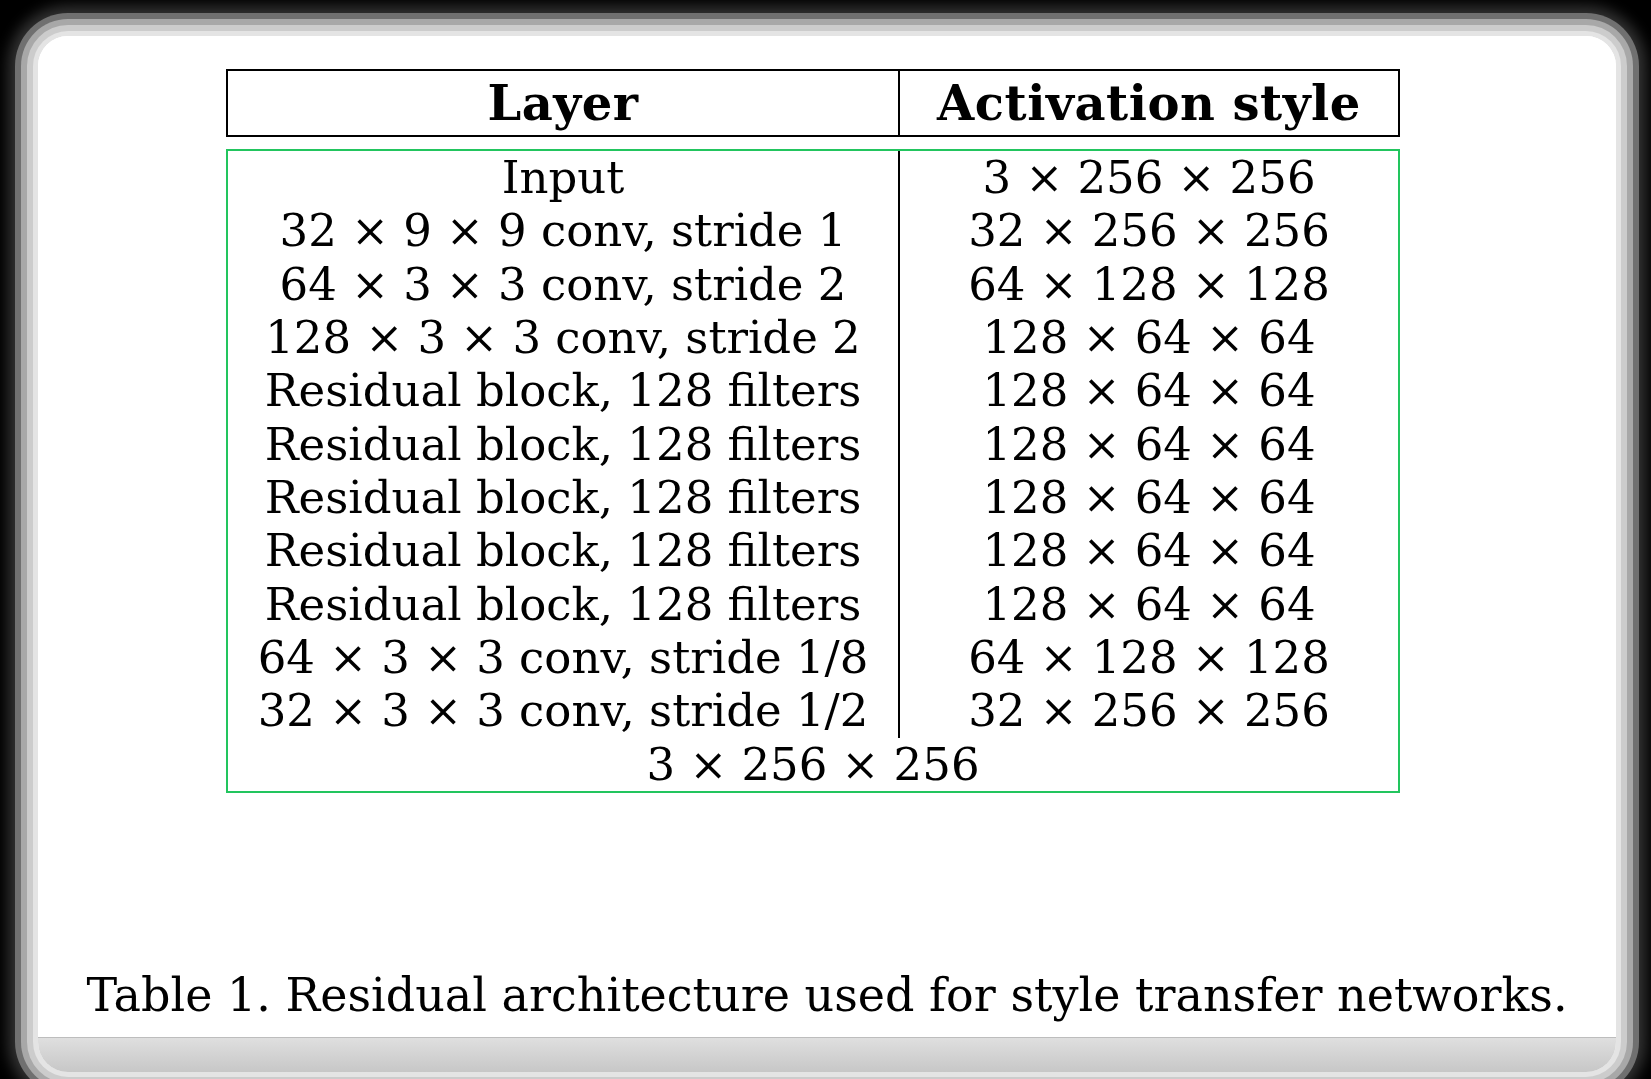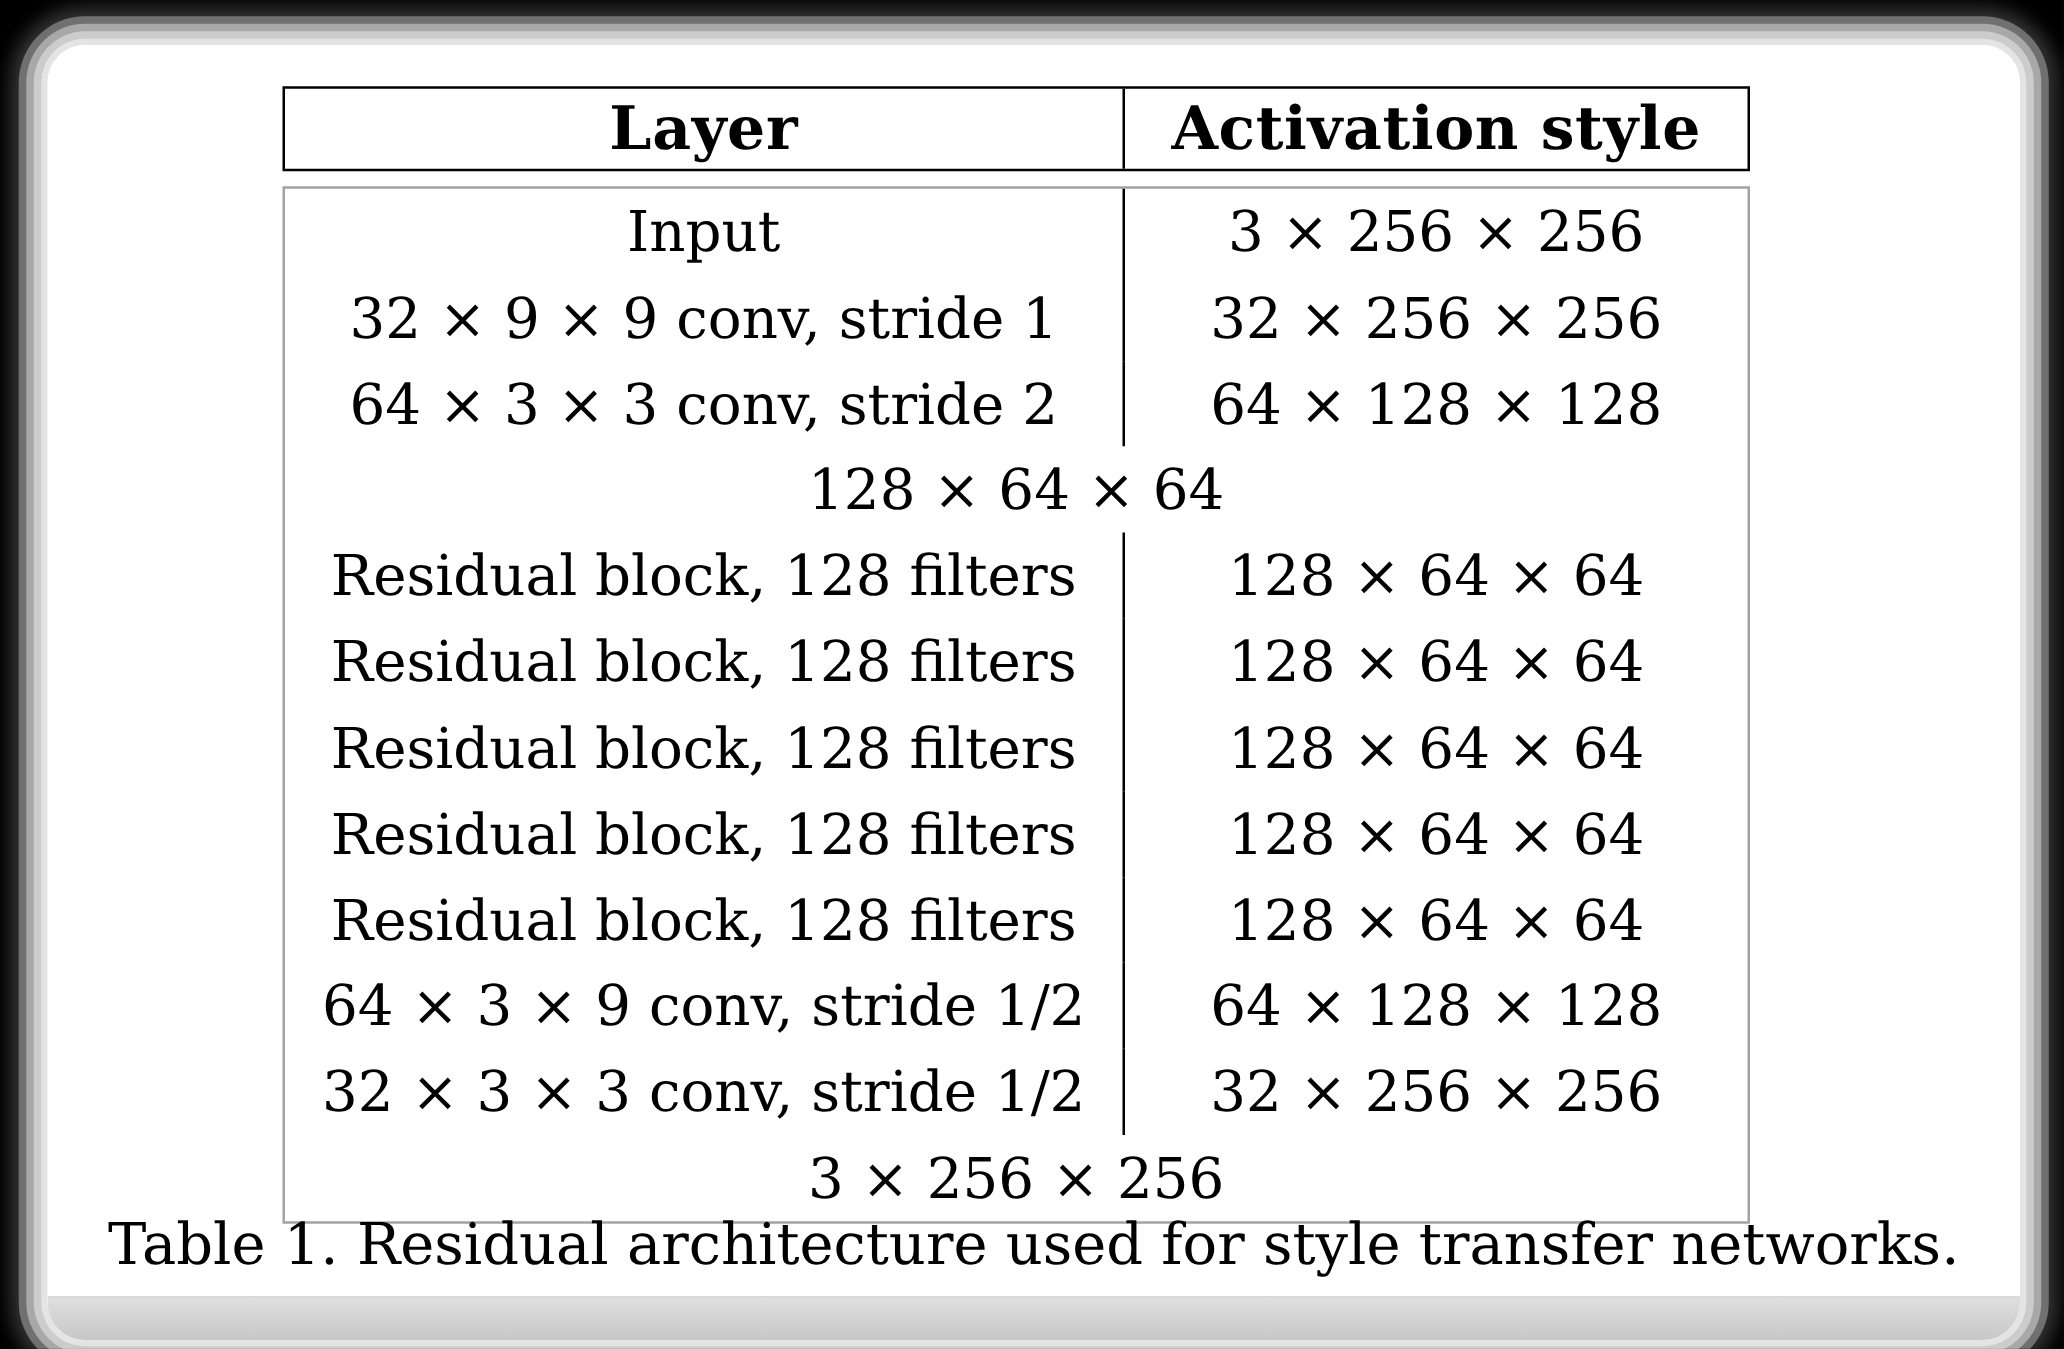--- a/index.html
+++ b/index.html
@@ -58,22 +58,22 @@
     width: 1174px;
     height: 68px;
     border: 2px solid #000000;
     display: flex;
     align-items: stretch;
   }
   .tbody {
     box-sizing: border-box;
     margin-top: 12px;
     width: 1174px;
-    height: 830px;
-    border: 2px solid #a3a3a3;
+    height: 644px;
+    border: 2px solid #22c55e;
     display: flex;
     flex-direction: column;
   }
   .trow {
     flex: 1;
     display: flex;
     align-items: stretch;
   }
   .cell {
     display: flex;
@@ -132,20 +132,21 @@
           </div>
           <div class="trow">
             <div class="cell c1">32 × 9 × 9 conv, stride 1</div>
             <div class="cell c2">32 × 256 × 256</div>
           </div>
           <div class="trow">
             <div class="cell c1">64 × 3 × 3 conv, stride 2</div>
             <div class="cell c2">64 × 128 × 128</div>
           </div>
           <div class="trow">
+            <div class="cell c1">128 × 3 × 3 conv, stride 2</div>
             <div class="cell c2">128 × 64 × 64</div>
           </div>
           <div class="trow">
             <div class="cell c1">Residual block, 128 filters</div>
             <div class="cell c2">128 × 64 × 64</div>
           </div>
           <div class="trow">
             <div class="cell c1">Residual block, 128 filters</div>
             <div class="cell c2">128 × 64 × 64</div>
           </div>
@@ -155,21 +156,21 @@
           </div>
           <div class="trow">
             <div class="cell c1">Residual block, 128 filters</div>
             <div class="cell c2">128 × 64 × 64</div>
           </div>
           <div class="trow">
             <div class="cell c1">Residual block, 128 filters</div>
             <div class="cell c2">128 × 64 × 64</div>
           </div>
           <div class="trow">
-            <div class="cell c1">64 × 3 × 9 conv, stride 1/2</div>
+            <div class="cell c1">64 × 3 × 3 conv, stride 1/8</div>
             <div class="cell c2">64 × 128 × 128</div>
           </div>
           <div class="trow">
             <div class="cell c1">32 × 3 × 3 conv, stride 1/2</div>
             <div class="cell c2">32 × 256 × 256</div>
           </div>
           <div class="trow">
             <div class="cell c2">3 × 256 × 256</div>
           </div>
         </div>

